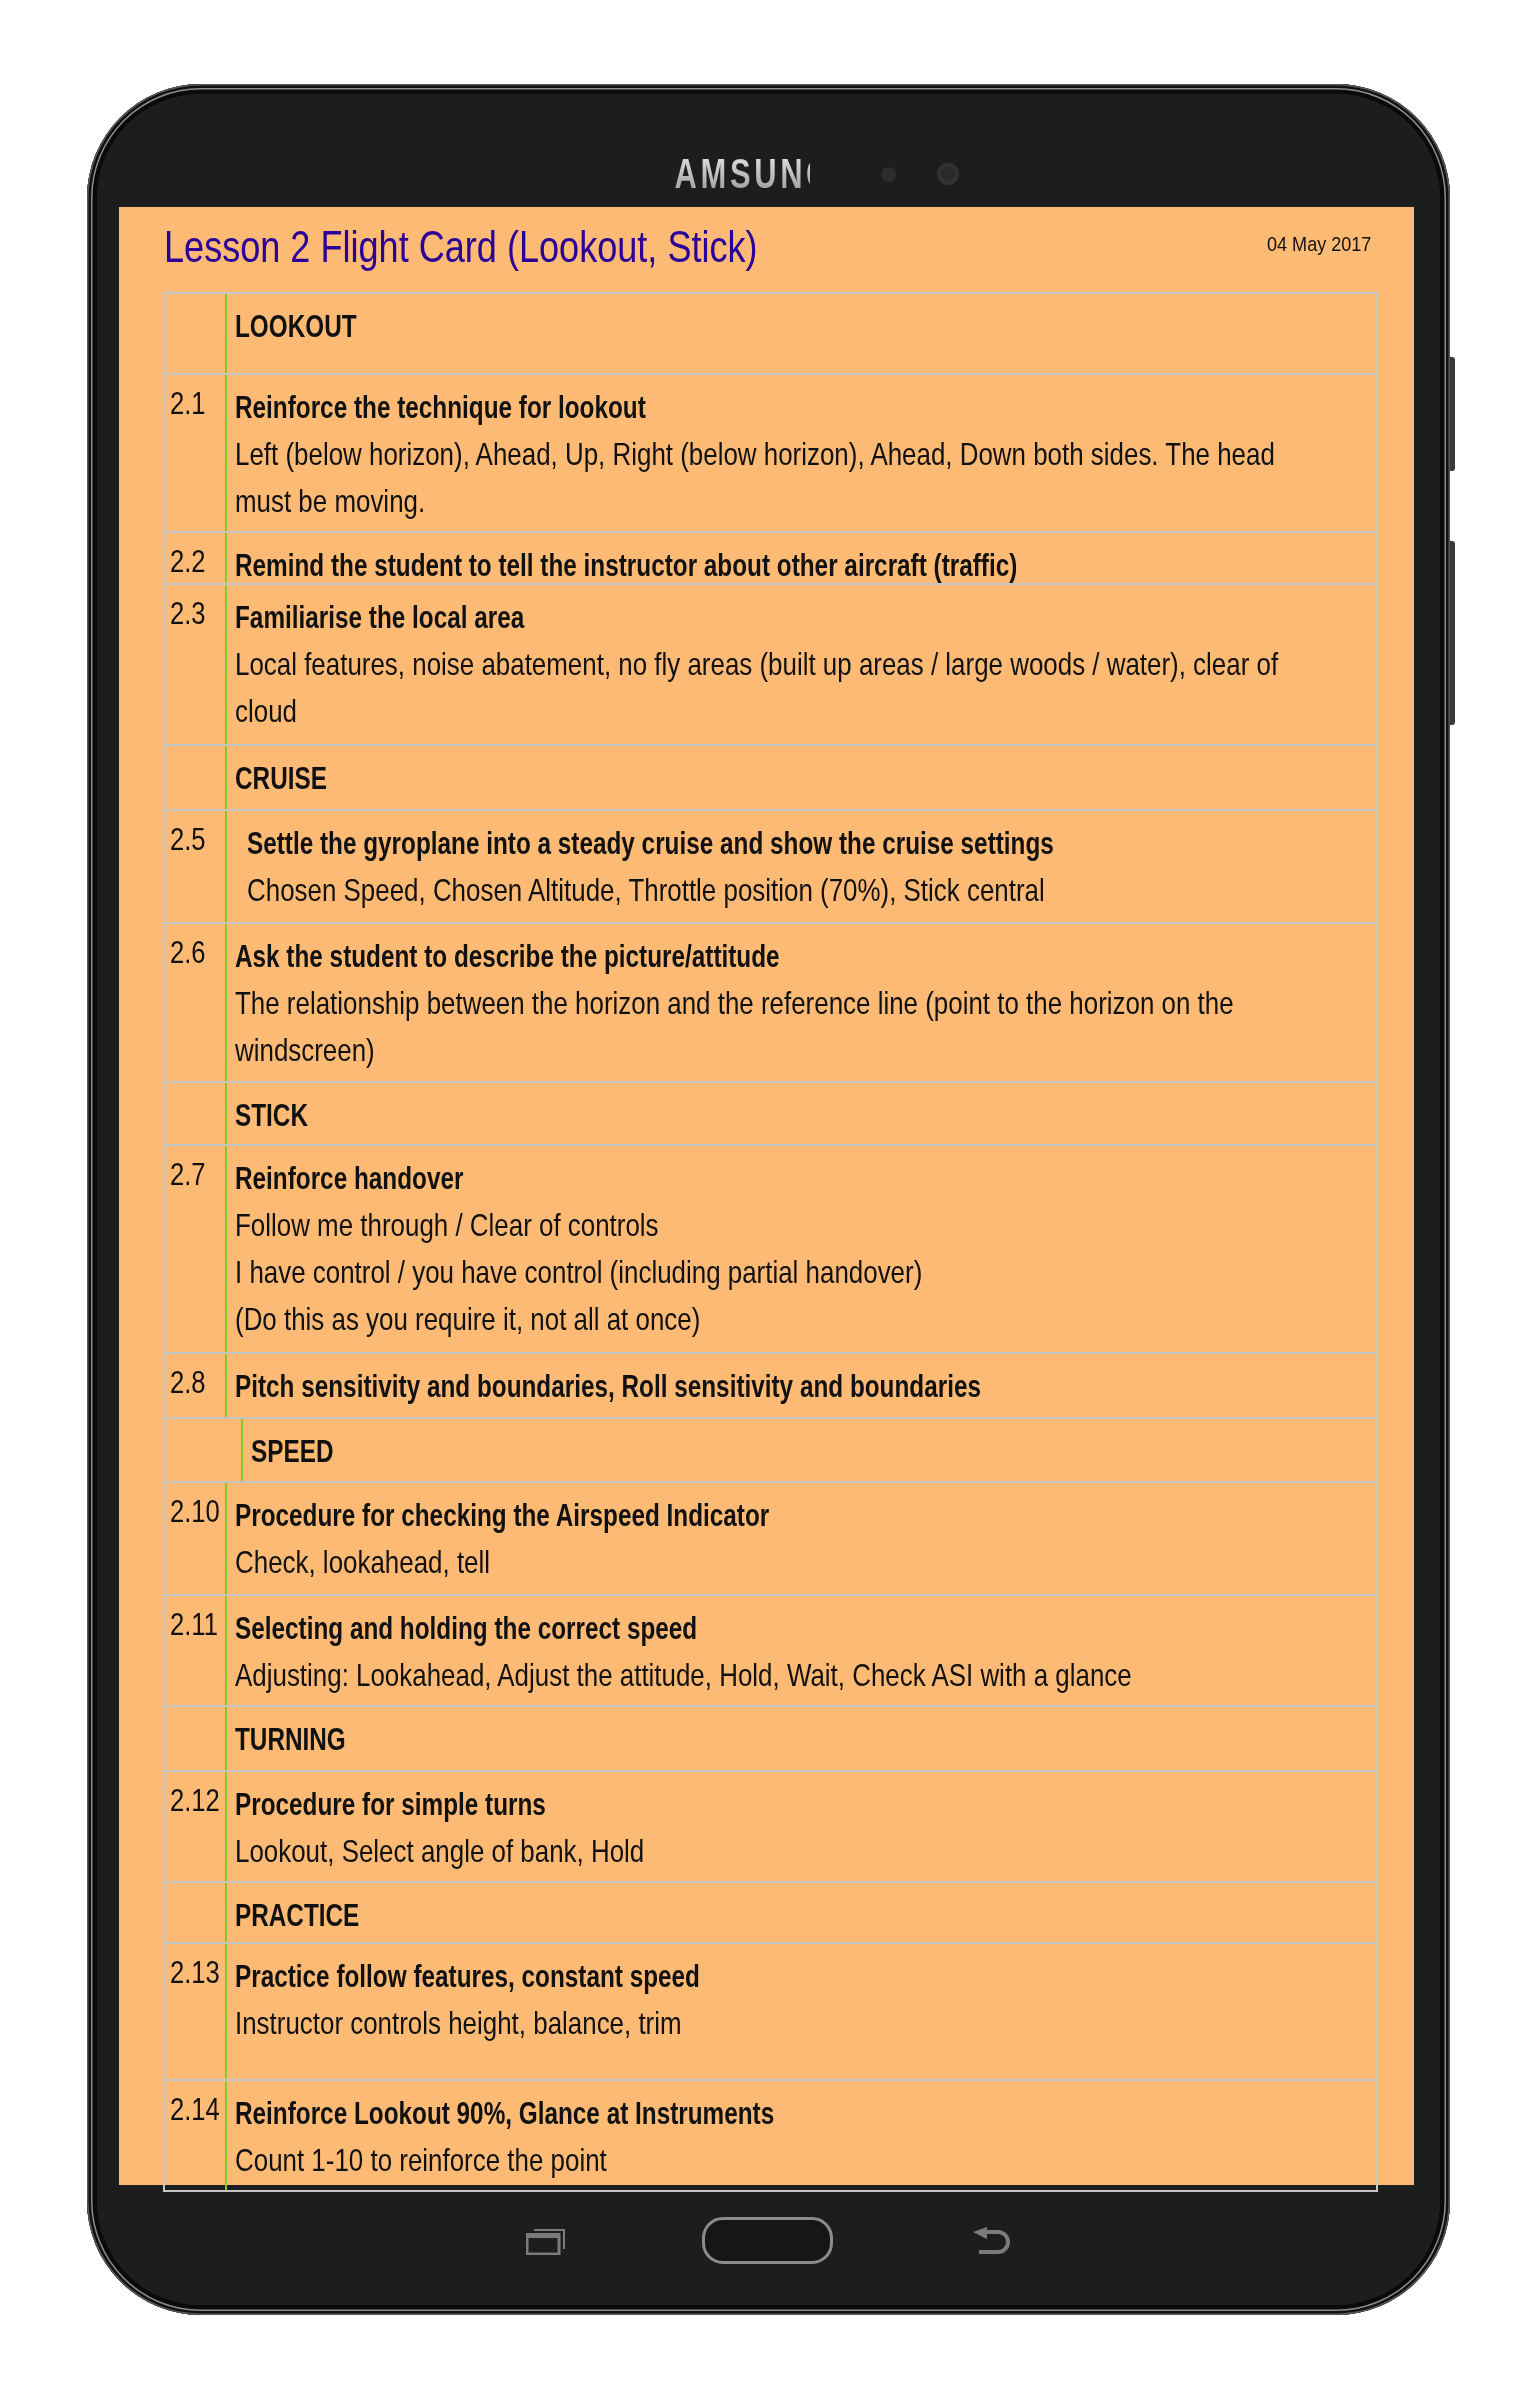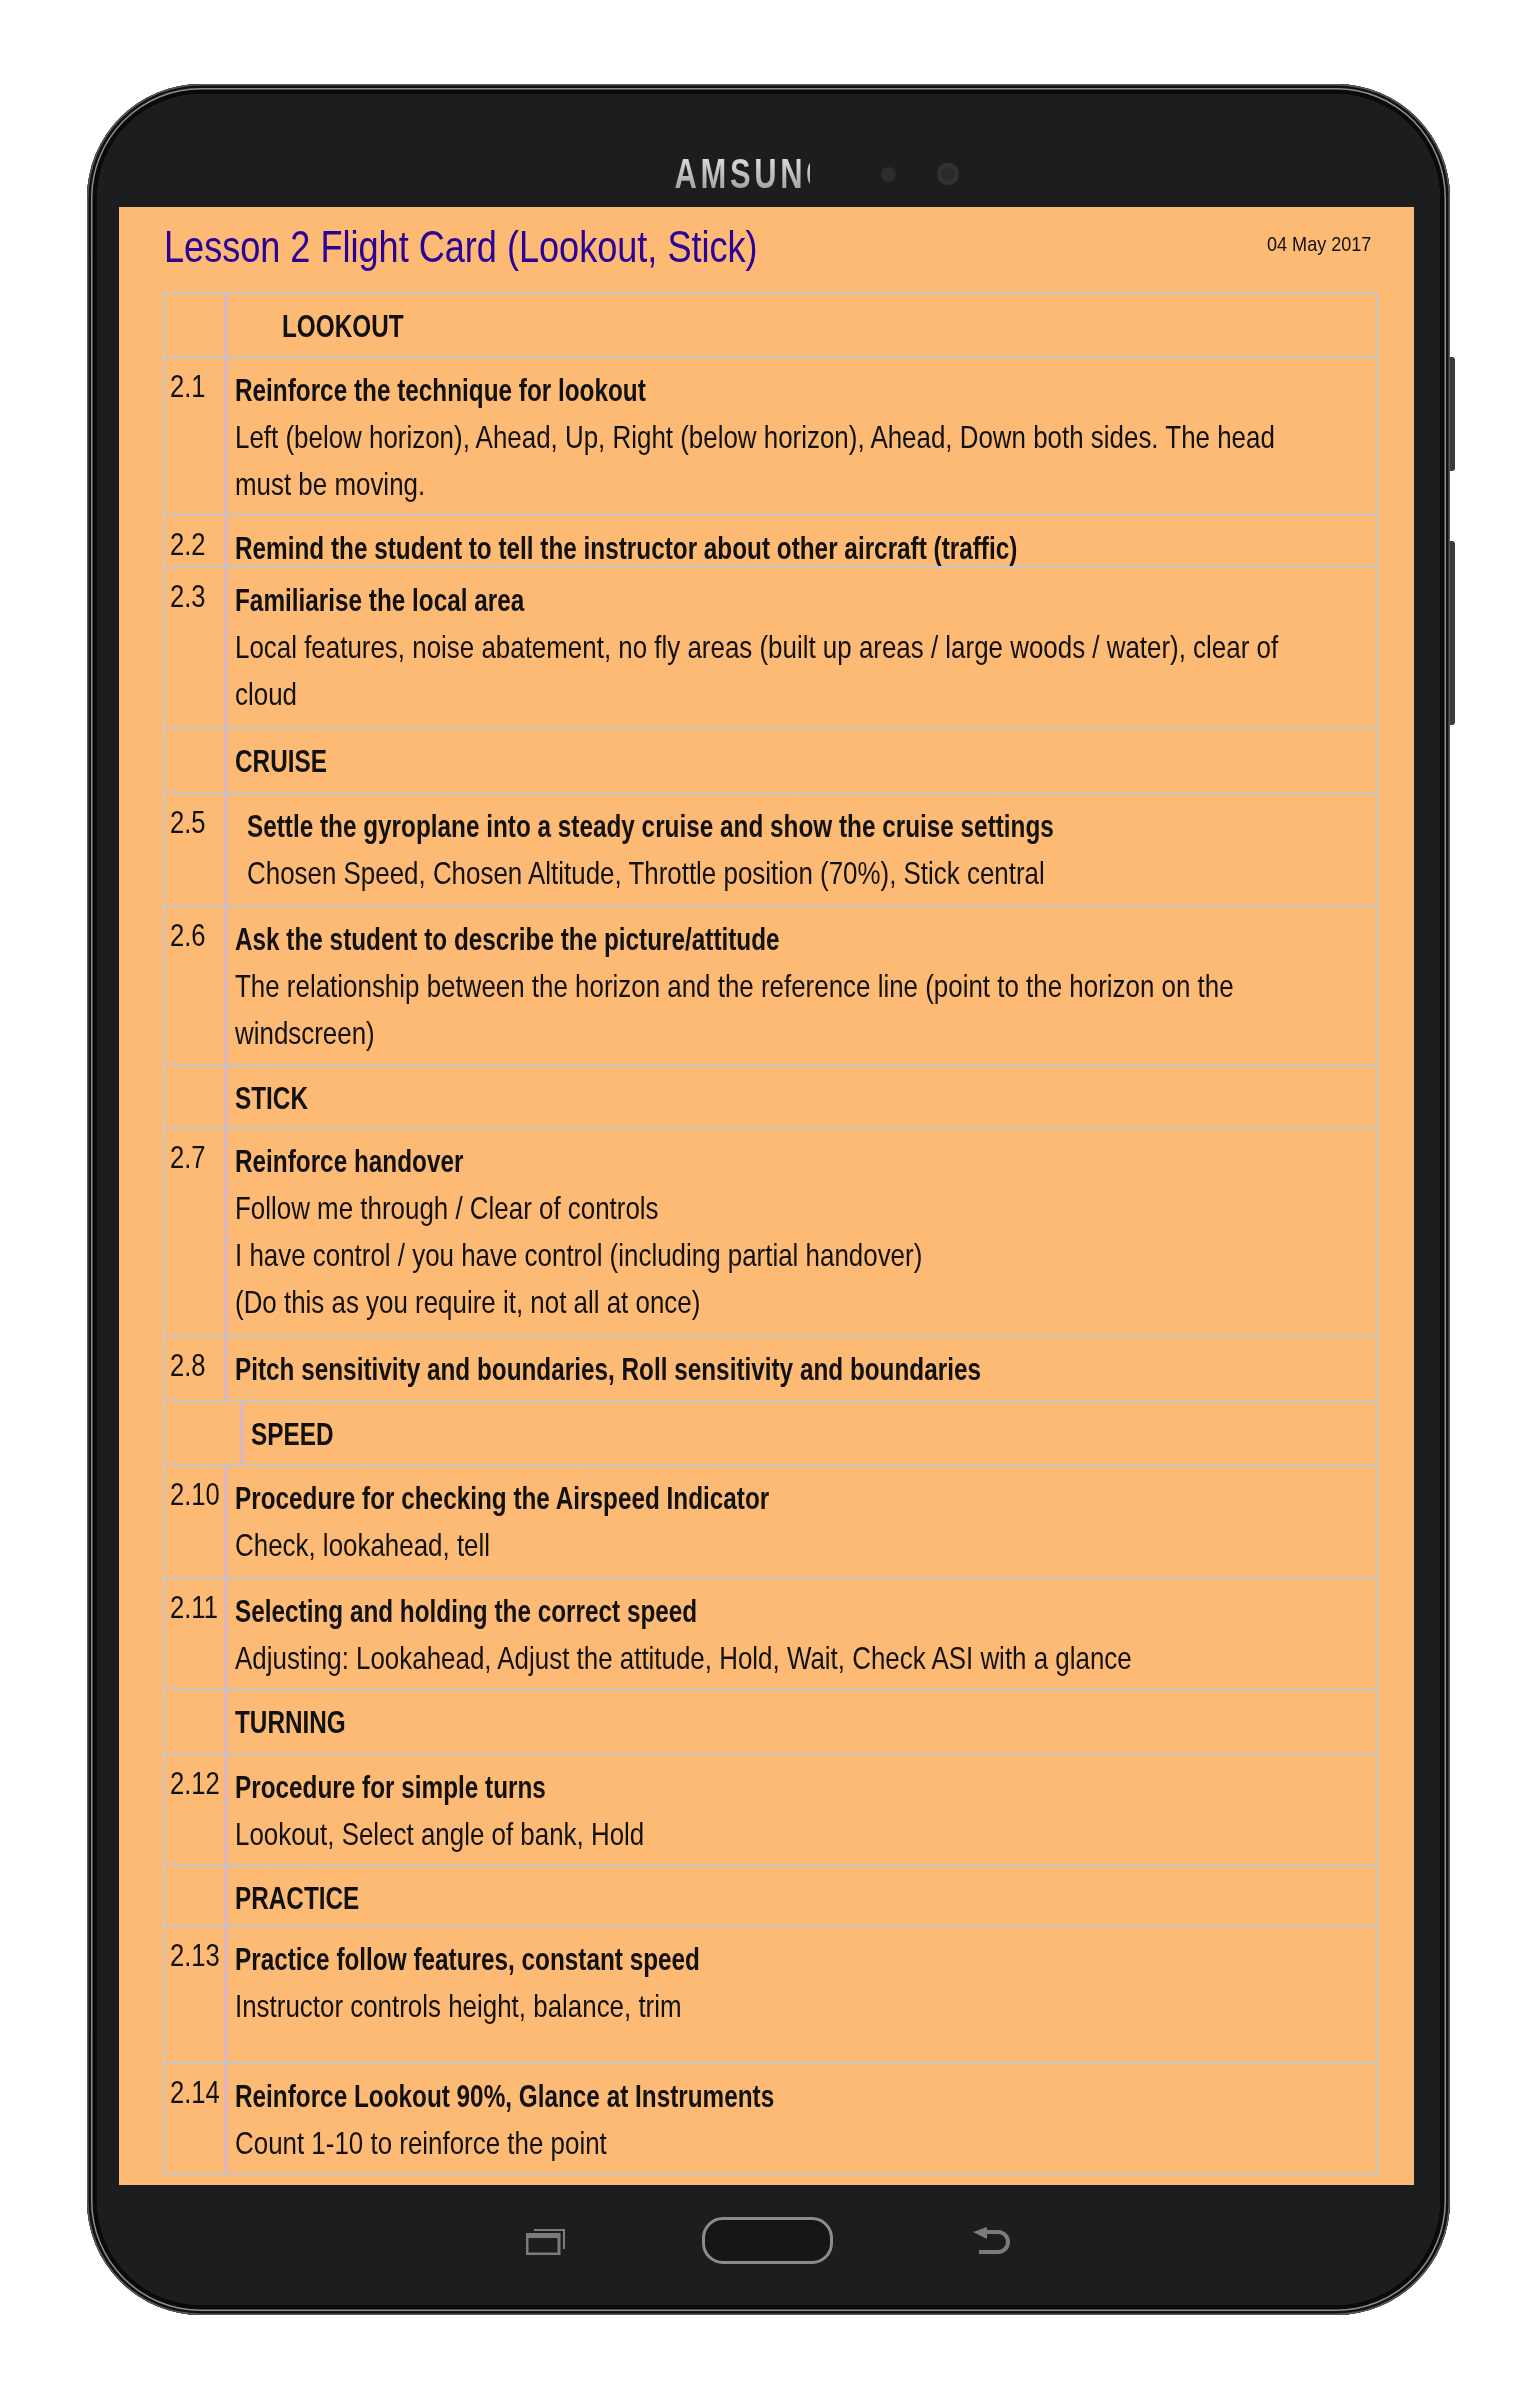--- a/index.html
+++ b/index.html
@@ -12,21 +12,21 @@
            font-family:"Liberation Sans", sans-serif; font-weight:bold; font-size:43px; letter-spacing:5px; color:#c9c9c9;
            transform:scaleX(0.72); transform-origin:left center; white-space:nowrap;
            background:linear-gradient(#e6e6e6,#9a9a9a); -webkit-background-clip:text; background-clip:text; -webkit-text-fill-color:transparent; }
   .sensor { position:absolute; left:881px; top:167px; width:15px; height:15px; border-radius:50%; background:#2c2c2e; }
   .camera { position:absolute; left:937px; top:163px; width:22px; height:22px; border-radius:50%; background:#2a2a2c; box-shadow: inset 0 0 0 4px #323234; }
   .screen { position:absolute; left:119px; top:207px; width:1295px; height:1978px; background:#fdba74; }
   .title { position:absolute; left:45px; top:15px; font-size:44px; color:#2a0096; white-space:nowrap; transform:scaleX(0.82); transform-origin:left top; }
   .date { position:absolute; right:43px; top:25px; font-size:21px; color:#111; white-space:nowrap; transform:scaleX(0.86); transform-origin:right top; }
   .table { position:absolute; left:44px; top:85px; width:1211px; border:2px solid #c8c8c8; border-bottom:none; }
   .row { display:flex; border-bottom:2.5px solid #c4c4c4; box-sizing:border-box; }
-  .num { width:62px; flex:none; border-right:2px solid #c4b5fd; box-sizing:border-box; font-size:32px; color:#111; padding:10px 0 0 5px; white-space:nowrap; }
+  .num { width:62px; flex:none; border-right:2px solid #84cc16; box-sizing:border-box; font-size:32px; color:#111; padding:10px 0 0 5px; white-space:nowrap; }
   .num span { display:inline-block; transform:scaleX(0.8); transform-origin:left top; }
   .body { flex:1; padding:9px 0 0 8px; box-sizing:border-box; }
   .line { font-size:32px; line-height:47px; height:47px; white-space:nowrap; color:#111; transform:scaleX(0.81); transform-origin:left center; }
   .line.bold { font-weight:bold; transform:scaleX(0.76); }
   .home-btn { position:absolute; left:702px; top:2217px; width:131px; height:47px; border-radius:21px; border:3px solid #8c8c8c; box-sizing:border-box; background:#151617; }
   .recent-icon { position:absolute; left:526px; top:2228px; width:40px; height:27px; }
   .back-icon { position:absolute; left:972px; top:2227px; width:39px; height:28px; }
 </style>
 </head>
 <body>
@@ -38,21 +38,21 @@
 <div class="side-btn" style="left:1450px; top:541px; height:184px;"></div>
 
 <div class="brand">SAMSUNG</div>
 <div class="sensor"></div>
 <div class="camera"></div>
 
 <div class="screen">
   <div class="title">Lesson 2 Flight Card (Lookout, Stick)</div>
   <div class="date">04 May 2017</div>
   <div class="table" id="flight-table">
-      <div class="row" style="height: 64px; gap: 47px;">
+      <div class="row" style="height: 81px;">
         <div class="num"><span></span></div>
         <div class="body">
           <div class="line bold">LOOKOUT</div>
         </div>
       </div>
       <div class="row" style="height: 158px;">
         <div class="num"><span>2.1</span></div>
         <div class="body">
           <div class="line bold">Reinforce the technique for lookout</div>
           <div class="line">Left (below horizon), Ahead, Up, Right (below horizon), Ahead, Down both sides. The head</div>

